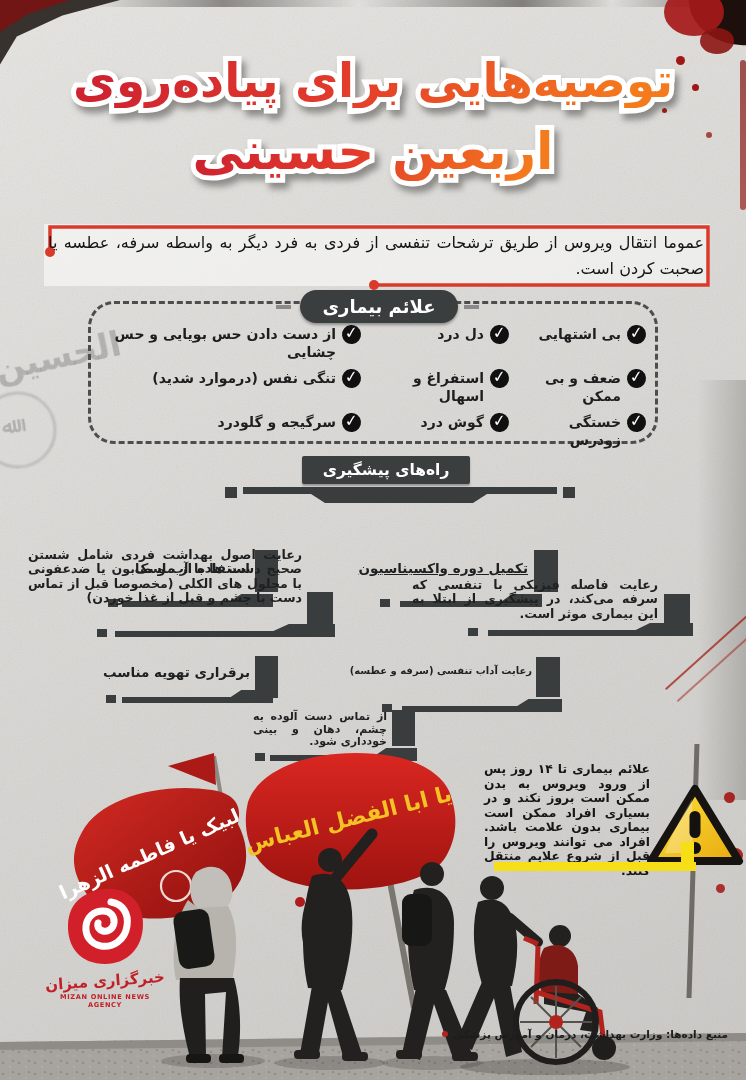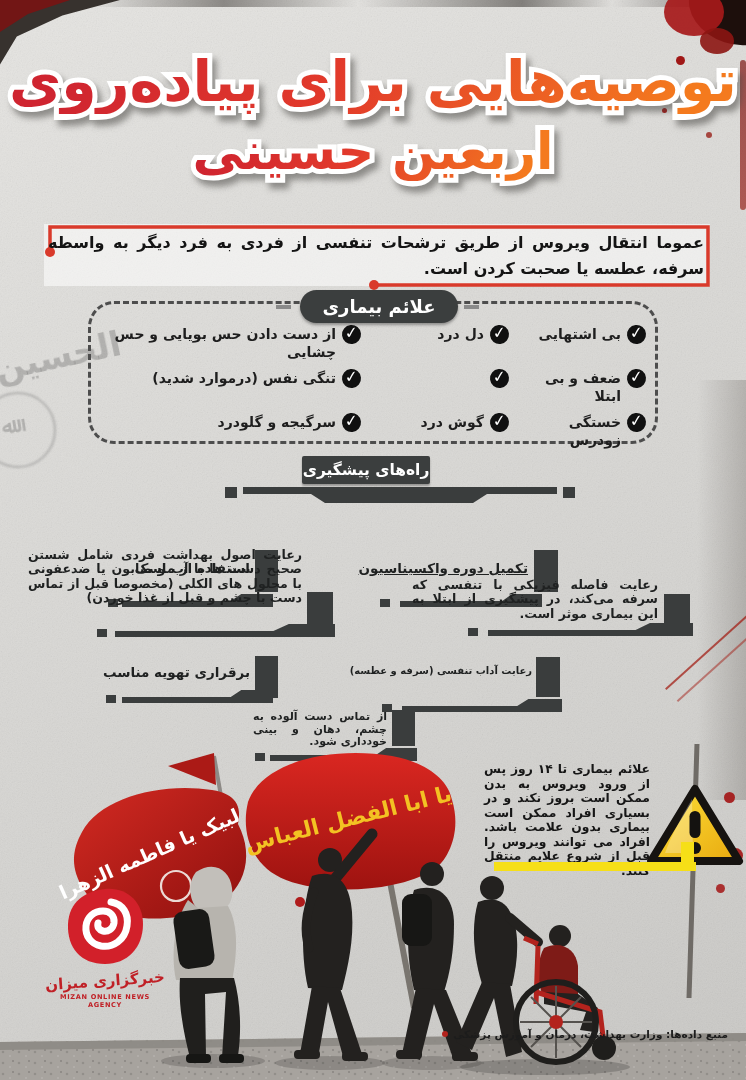--- a/index.html
+++ b/index.html
@@ -19,50 +19,50 @@
   .corner-tl2{ position:absolute; left:0; top:0; width:70px; height:40px; background:#7c1210; opacity:.85;
     clip-path:polygon(0 0,100% 0,40% 35%,0 80%); }
   .blob{ position:absolute; border-radius:50%; }
   .scratch{ position:absolute; background:#a32017; opacity:.75; }
   .medallion{ position:absolute; border:2px solid rgba(85,85,85,.30); border-radius:50%; filter:blur(1px); }
   .stamp-text{ position:absolute; color:rgba(80,80,80,.30); font-weight:bold; filter:blur(.6px); }
 
   
   .title{ position:absolute; top:46px; left:0; width:100%; text-align:center; direction:rtl; }
   .t-line{ position:relative; display:block; font-weight:bold; }
-  .t-line.l1{ font-size:57px; line-height:70px; }
+  .t-line.l1{ font-size:47px; line-height:70px; }
   .t-line.l2{ font-size:51px; line-height:72px; }
   .t-stroke{ position:absolute; left:0; right:0; top:0; color:#fff;
     -webkit-text-stroke:10px #ffffff; filter:drop-shadow(4px 6px 3px rgba(75,72,70,.55)); }
   .t-fill{ position:relative;
     background:linear-gradient(115deg,#cf2430 8%,#e23a2b 45%,#f47a1e 92%);
     -webkit-background-clip:text; background-clip:text; color:transparent; -webkit-text-fill-color:transparent; }
 
   
   .intro-bg{ position:absolute; left:44px; top:224px; width:666px; height:62px; background:rgba(255,255,255,.55); }
   .intro-text{ position:absolute; right:42px; top:230px; width:656px; color:#141414;
-    font-size:16px; font-weight:bold; line-height:1.6; text-align:justify; text-align-last:right; }
+    font-size:16px; font-weight:normal; line-height:1.6; text-align:justify; text-align-last:right; }
   .intro-border{ position:absolute; left:40px; top:214px; pointer-events:none; }
 
   
   .sym-box{ position:absolute; left:88px; top:301px; width:570px; height:143px;
     border:3px dashed #4d4d4d; border-radius:26px; }
   .sym-pill{ position:absolute; left:300px; top:290px; width:158px; height:33px; background:#3b3e3e;
     border-radius:17px; color:#fff; font-weight:bold; font-size:18px; display:flex; align-items:center; justify-content:center;
     box-shadow:0 2px 3px rgba(0,0,0,.35); }
   .dash{ position:absolute; height:4px; background:#8a8a8a; }
   .sym-grid{ position:absolute; right:100px; top:326px; width:548px; display:grid;
     grid-template-columns:25% 27% 48%; row-gap:9px; direction:rtl; }
   .sym-item{ display:flex; gap:6px; align-items:flex-start; font-size:14px; font-weight:bold; color:#1e1e1e; line-height:1.25; padding-left:8px;}
   .chk{ min-width:19px; height:19px; border-radius:50%; background:#101010; display:inline-flex;
     align-items:center; justify-content:center; transform:rotate(-6deg); margin-top:-1px; }
   .chk i{ color:#fff; font-style:normal; font-size:16px; font-weight:bold; line-height:1; margin-top:-4px; }
 
   
-  .pv-header{ position:absolute; left:302px; top:456px; width:128px; height:28px; background:#3b3e3e;
+  .pv-header{ position:absolute; left:302px; top:456px; width:168px; height:28px; background:#3b3e3e;
     border-radius:2px; color:#fff; font-weight:bold; font-size:15.5px; display:flex; align-items:center; justify-content:center;
     box-shadow:0 2px 2px rgba(0,0,0,.3); }
   .pv-divider{ position:absolute; left:225px; top:487px; }
   .pv{ position:absolute; }
   .pv-flag{ position:absolute; background:#3a3d3d; width:24px; }
   .pv-label{ position:absolute; color:#1f2121; font-weight:bold; text-align:right; }
   .pv-label.nowrap{ white-space:nowrap; font-size:13.5px; }
   .pv-label.para{ font-size:12.6px; line-height:1.15; text-align:justify; text-align-last:right; }
   .pv-bar{ position:absolute; height:13px; background:#3a3d3d;
     clip-path:polygon(100% 0,100% 100%,0 100%,0 54%,72% 54%,79% 0); }
@@ -162,26 +162,27 @@
     <div class="sym-item">
         <span class="chk">
           <i>✓</i>
         </span>
         <span>از دست دادن حس بویایی و حس چشایی</span>
       </div>
     <div class="sym-item">
         <span class="chk">
           <i>✓</i>
         </span>
-        <span>ضعف و بی ابتلا</span>
-      </div>
-    <div class="sym-item">
-        <span class="chk">
-          <i>✓</i>
-        </span>
+        <span>ضعف و بی ممکن</span>
+      </div>
+    <div class="sym-item">
+        <span class="chk">
+          <i>✓</i>
+        </span>
+        <span>استفراغ و اسهال</span>
       </div>
     <div class="sym-item">
         <span class="chk">
           <i>✓</i>
         </span>
         <span>تنگی نفس (درموارد شدید)</span>
       </div>
     <div class="sym-item">
         <span class="chk">
           <i>✓</i>

